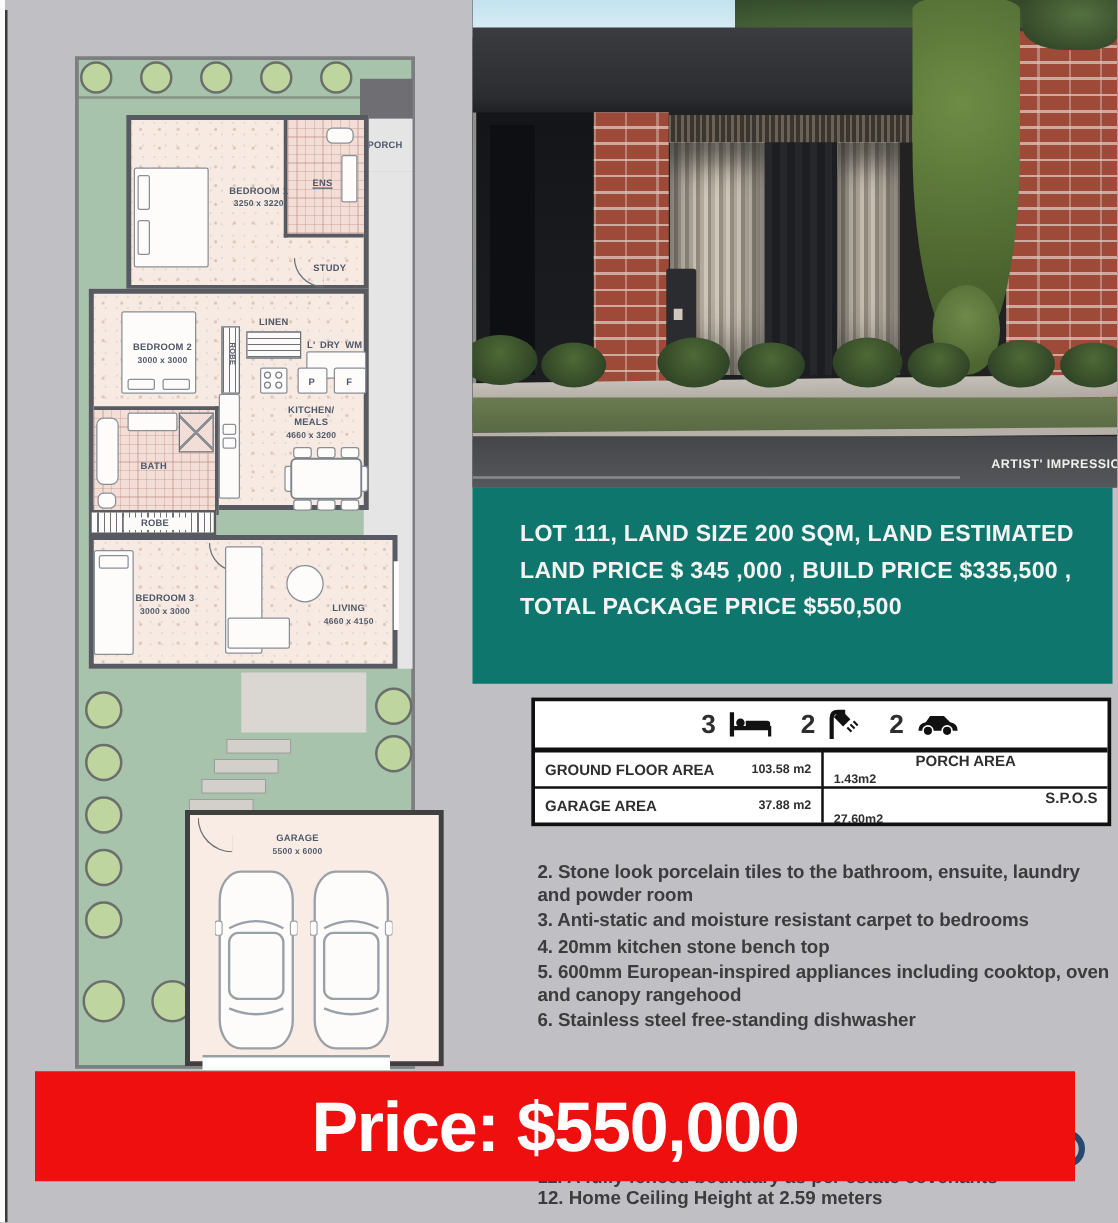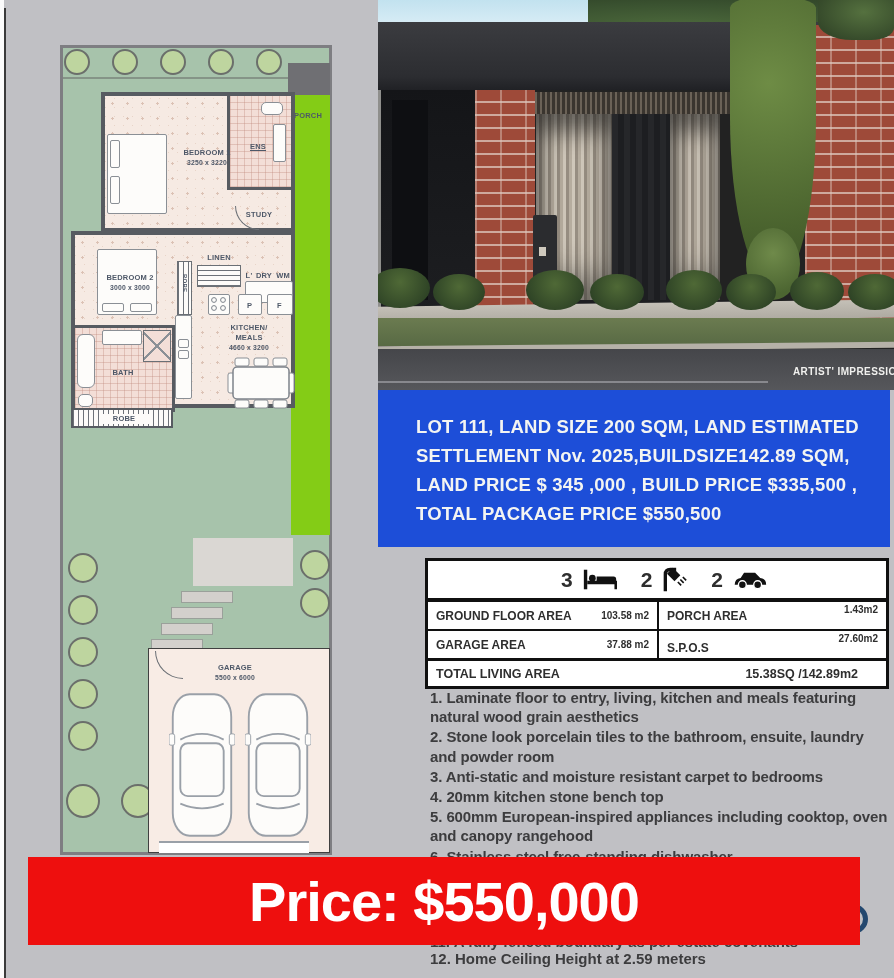--- a/index.html
+++ b/index.html
@@ -3,21 +3,21 @@
 <meta charset="utf-8">
 <style>
   html,body{margin:0;padding:0;background:#c0c0c4;}
   .page{position:relative;width:894px;height:978px;background:#c0c0c4;overflow:hidden;
         font-family:"Liberation Sans",sans-serif;}
   .abs{position:absolute;}
   
   .plan{position:absolute;left:60px;top:45px;width:272px;height:810px;
         background:#a7c3ab;border:3px solid #7e7e82;box-sizing:border-box;}
   .tree{position:absolute;border-radius:50%;background:#bed59f;border:2px solid #6b6f6b;box-sizing:border-box;}
-  .gray{background:#84cc16;}
+  .gray{background:#e5e5e5;}
   .wallblock{position:absolute;border:4px solid #575b61;box-sizing:border-box;}
   .speckle{background-color:#f6eae3;
      background-image:radial-gradient(#dcc2b5 1px,transparent 1.3px),radial-gradient(#e8d4c8 .8px,transparent 1px);
      background-size:15px 15px,9px 9px;background-position:0 0,5px 7px;}
   .tiles{background-color:#f3ded7;
      background-image:repeating-linear-gradient(0deg,rgba(190,135,122,.35) 0 1px,transparent 1px 7px),
                       repeating-linear-gradient(90deg,rgba(190,135,122,.35) 0 1px,transparent 1px 7px);}
   .hatch{background-color:#fdfbf9;
      background-image:repeating-linear-gradient(90deg,#6d7178 0 1px,transparent 1px 5px);}
   .hatchh{background-color:#fdfbf9;
@@ -39,33 +39,33 @@
                       repeating-linear-gradient(90deg,rgba(222,200,190,.45) 0 2px,transparent 2px 25px);}
   .curtain{background-image:repeating-linear-gradient(90deg,#cfc7ba 0 3px,#978e82 3px 6px,#b6ad9f 6px 9px);
      box-shadow:inset 0 18px 22px rgba(20,20,20,.55),inset 0 -30px 30px rgba(30,30,30,.45);}
   .clad{background-image:repeating-linear-gradient(90deg,#26272a 0 6px,#1d1e21 6px 12px);}
   .shrub{position:absolute;border-radius:50%;
      background:radial-gradient(circle at 50% 35%,#4f6936,#2f4426 75%);}
   .treeblob{position:absolute;background:radial-gradient(circle at 45% 30%,#6e8c45,#4a632e 70%,#3c5226);
      border-radius:46% 54% 48% 52% / 4% 4% 58% 58%;}
   .caption{position:absolute;color:#f0f0ee;font-weight:700;font-size:10px;letter-spacing:.4px;white-space:nowrap;}
   
-  .infobox{position:absolute;left:378px;top:390px;width:512px;height:157px;background:#1d4ed8;}
+  .infobox{position:absolute;left:378px;top:390px;width:512px;height:157px;background:#0f766e;}
   .infotext{position:absolute;left:38px;top:22px;width:462px;color:#f3f4f2;font-weight:700;
             font-size:18.5px;line-height:29px;letter-spacing:.2px;}
   
   .stable{position:absolute;left:425px;top:558px;width:464px;background:#fff;border:3px solid #101010;
           box-sizing:border-box;color:#2e2e2e;}
   .st-head{height:37px;border-bottom:2px solid #101010;display:flex;align-items:center;justify-content:center;
            gap:10px;font-size:21px;font-weight:700;}
   .st-head .num{margin-left:14px;}
   .st-grid{display:grid;grid-template-columns:50% 50%;}
   .st-cell{height:29px;display:flex;align-items:center;justify-content:space-between;
            padding:0 8px;font-weight:700;font-size:12px;box-sizing:border-box;border-top:2px solid #101010;}
-  .st-cell.rt{border-left:2px solid #101010;}
+  .st-cell.rt{border-left:2px solid #101010;flex-direction:column;}
   .st-val{font-size:10px;}
   .valtop{align-self:flex-start;margin-top:2px;}
   .lblbottom{align-self:flex-end;margin-bottom:3px;}
   .st-total{height:25px;border-top:3px solid #101010;display:flex;align-items:center;
             justify-content:space-between;padding:0 28px 0 8px;font-weight:700;font-size:12.5px;}
   
   .features{position:absolute;left:430px;top:688px;width:462px;color:#3c3c3e;font-weight:700;
             font-size:15px;line-height:1.28;letter-spacing:-.1px;}
   .features div{margin-bottom:1px;}
   .feat-abs{position:absolute;left:430px;width:462px;color:#3c3c3e;font-weight:700;font-size:15px;z-index:1;}
@@ -98,21 +98,21 @@
     <div class="abs gray" style="left:222px;top:47px;width:45px;height:42px;">
       <div class="plabel" style="left:4px;top:16px;width:38px;">PORCH</div>
     </div>
     <div class="abs gray" style="left:228px;top:89px;width:39px;height:398px;"></div>
 
     <div class="wallblock speckle" style="left:38px;top:44px;width:194px;height:140px;">
       <div class="abs tiles" style="left:122px;top:0;width:64px;height:94px;border-left:3px solid #575b61;border-bottom:3px solid #575b61;box-sizing:border-box;"></div>
       <div class="plabel" style="left:128px;top:46px;width:50px;text-decoration:underline;">ENS</div>
       <div class="furn" style="left:156px;top:6px;width:22px;height:13px;border-radius:5px;"></div>
       <div class="furn" style="left:168px;top:28px;width:13px;height:38px;"></div>
-      <div class="plabel" style="left:122px;top:114px;width:64px;">STUDY</div>
+      <div class="plabel" style="left:108px;top:114px;width:64px;text-align:right;">STUDY</div>
       <div class="furn" style="left:2px;top:38px;width:60px;height:80px;"></div>
       <div class="furn" style="left:5px;top:44px;width:10px;height:28px;"></div>
       <div class="furn" style="left:5px;top:80px;width:10px;height:28px;"></div>
       <div class="plabel" style="left:52px;top:52px;width:100px;">
         <span>BEDROOM 1</span><br>
         <span class="pdims">3250 x 3220</span>
       </div>
     </div>
 
     <div class="abs hatch" style="left:38px;top:184px;width:132px;height:18px;border:2px solid #575b61;box-sizing:border-box;">
@@ -176,37 +176,54 @@
         <div class="xbox" style="left:68px;top:2px;width:28px;height:32px;"></div>
         <div class="furn" style="left:3px;top:66px;width:15px;height:13px;border-radius:5px;"></div>
         <div class="plabel" style="left:26px;top:40px;width:44px;">BATH</div>
       </div>
     </div>
 
     <div class="abs hatch" style="left:8px;top:360px;width:102px;height:20px;border:2px solid #575b61;box-sizing:border-box;">
       <div class="plabel" style="left:26px;top:4px;width:50px;background:#fdfbf9;">ROBE</div>
     </div>
 
+    <div class="wallblock speckle" style="left:8px;top:380px;width:247px;height:107px;">
+      <div class="furn" style="left:0;top:8px;width:32px;height:84px;"></div>
+      <div class="furn" style="left:4px;top:12px;width:24px;height:11px;"></div>
+      <div class="plabel" style="left:14px;top:42px;width:86px;">
+        <span>BEDROOM 3</span><br>
+        <span class="pdims">3000 x 3000</span>
+      </div>
+      <div class="arc" style="left:92px;top:2px;width:24px;height:24px;"></div>
+      <div class="furn" style="left:105px;top:5px;width:30px;height:86px;"></div>
+      <div class="furn" style="left:107px;top:62px;width:50px;height:25px;"></div>
+      <div class="abs" style="left:154px;top:20px;width:30px;height:30px;border:1.5px solid #8a8f95;border-radius:50%;background:#fdfcfa;box-sizing:border-box;"></div>
+      <div class="plabel" style="left:172px;top:50px;width:64px;">
+        <span>LIVING</span><br>
+        <span class="pdims">4660 x 4150</span>
+      </div>
+      <div class="abs" style="left:240px;top:17px;width:4px;height:55px;background:#fff;"></div>
+    </div>
 
     <div class="abs gray" style="left:130px;top:490px;width:100px;height:48px;background:#dad7d3;"></div>
     <div class="step" style="left:118px;top:543px;"></div>
     <div class="step" style="left:108px;top:559px;"></div>
     <div class="step" style="left:98px;top:575px;"></div>
     <div class="step" style="left:88px;top:591px;"></div>
     <div class="tree" style="left:5px;top:505px;width:30px;height:30px;"></div>
     <div class="tree" style="left:5px;top:547px;width:30px;height:30px;"></div>
     <div class="tree" style="left:5px;top:589px;width:30px;height:30px;"></div>
     <div class="tree" style="left:5px;top:631px;width:30px;height:30px;"></div>
     <div class="tree" style="left:5px;top:673px;width:30px;height:30px;"></div>
     <div class="tree" style="left:3px;top:736px;width:34px;height:34px;"></div>
     <div class="tree" style="left:58px;top:736px;width:34px;height:34px;"></div>
     <div class="tree" style="left:237px;top:502px;width:30px;height:30px;"></div>
     <div class="tree" style="left:237px;top:540px;width:30px;height:30px;"></div>
 
-    <div class="abs" style="left:85px;top:600px;width:182px;height:205px;background:#f8ece5;border:1px solid #404040;box-sizing:border-box;">
+    <div class="abs" style="left:85px;top:600px;width:207px;height:205px;background:#f8ece5;border:4px solid #404040;box-sizing:border-box;">
       <div class="arc" style="left:6px;top:2px;width:28px;height:28px;"></div>
       <div class="plabel" style="left:46px;top:14px;width:80px;">
         <span>GARAGE</span><br>
         <span class="pdims">5500 x 6000</span>
       </div>
       <svg class="abs" style="left:20px;top:40px;" width="66" height="152" viewBox="0 0 70 158">
         <rect x="4" y="4" width="62" height="150" rx="18" ry="24" fill="#fdfcfa" stroke="#9aa0a8" stroke-width="2"></rect>
         <path d="M12 52 Q35 40 58 52" fill="none" stroke="#9aa0a8" stroke-width="2"></path>
         <rect x="12" y="56" width="46" height="56" rx="8" fill="none" stroke="#9aa0a8" stroke-width="2"></rect>
         <path d="M12 120 Q35 130 58 120" fill="none" stroke="#9aa0a8" stroke-width="2"></path>
@@ -256,21 +273,20 @@
     <div class="shrub" style="left:470px;top:274px;width:54px;height:36px;"></div>
     <div class="abs" style="left:0;top:344px;width:516px;height:6px;background:#b5b1a8;transform:rotate(-.5deg);"></div>
     <div class="abs" style="left:0;top:349px;width:516px;height:41px;background:linear-gradient(#45464a,#56575b);"></div>
     <div class="abs" style="left:0;top:381px;width:390px;height:2px;background:rgba(190,190,195,.5);"></div>
     <div class="caption" style="left:415px;top:366px;">ARTIST' IMPRESSION O</div>
   </div>
 
   <div class="infobox">
     <div class="infotext">
       <div>LOT 111,  LAND SIZE 200 SQM, LAND ESTIMATED</div>
-      <div>SETTLEMENT Nov. 2025,BUILDSIZE142.89 SQM,</div>
       <div>LAND PRICE $ 345 ,000 , BUILD PRICE $335,500 ,</div>
       <div>TOTAL PACKAGE PRICE $550,500</div>
     </div>
   </div>
 
   <div class="stable">
     <div class="st-head">
       <span class="num">3</span>
       <svg width="34" height="23" viewBox="0 0 40 27">
         <path d="M3 2 v23" stroke="#111" stroke-width="4"></path>
@@ -302,28 +318,23 @@
       </div>
       <div class="st-cell">
         <span>GARAGE AREA</span>
         <span class="st-val">37.88 m2</span>
       </div>
       <div class="st-cell rt">
         <span class="lblbottom">S.P.O.S</span>
         <span class="st-val valtop">27.60m2</span>
       </div>
     </div>
-    <div class="st-total">
-      <span>TOTAL LIVING AREA</span>
-      <span>15.38SQ /142.89m2</span>
-    </div>
   </div>
 
   <div class="features">
-    <div>1.  Laminate floor to entry, living, kitchen and meals featuring natural wood grain aesthetics</div>
     <div>2.  Stone look porcelain tiles to the bathroom, ensuite, laundry and powder room</div>
     <div>3.  Anti-static and moisture resistant carpet to bedrooms</div>
     <div>4.  20mm kitchen stone bench top</div>
     <div>5.  600mm European-inspired appliances including cooktop, oven and canopy rangehood</div>
     <div>6.  Stainless steel free-standing dishwasher</div>
   </div>
   <div class="feat-abs" style="top:933px;">11. A fully fenced boundary as per estate covenants</div>
   <div class="feat-abs" style="top:950px;">12. Home Ceiling Height at 2.59 meters</div>
 
   <div class="navy-circle"></div>

